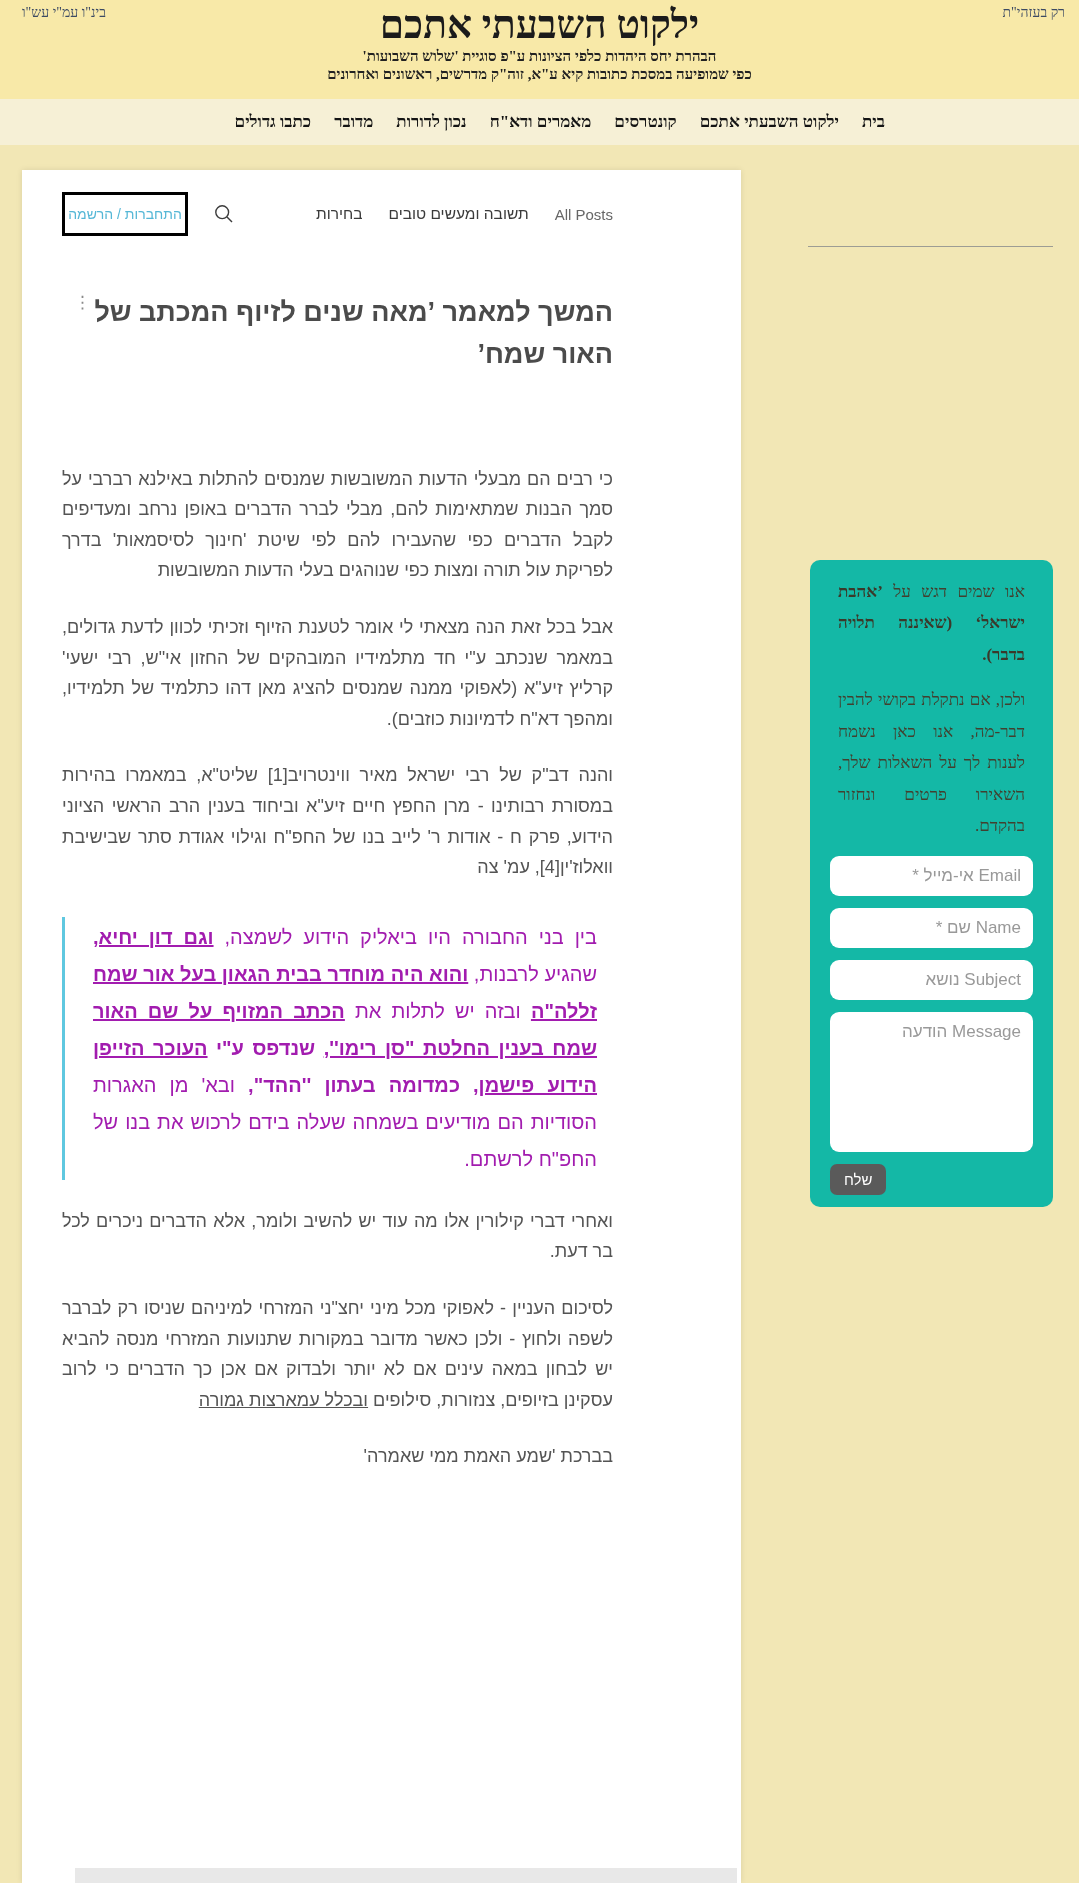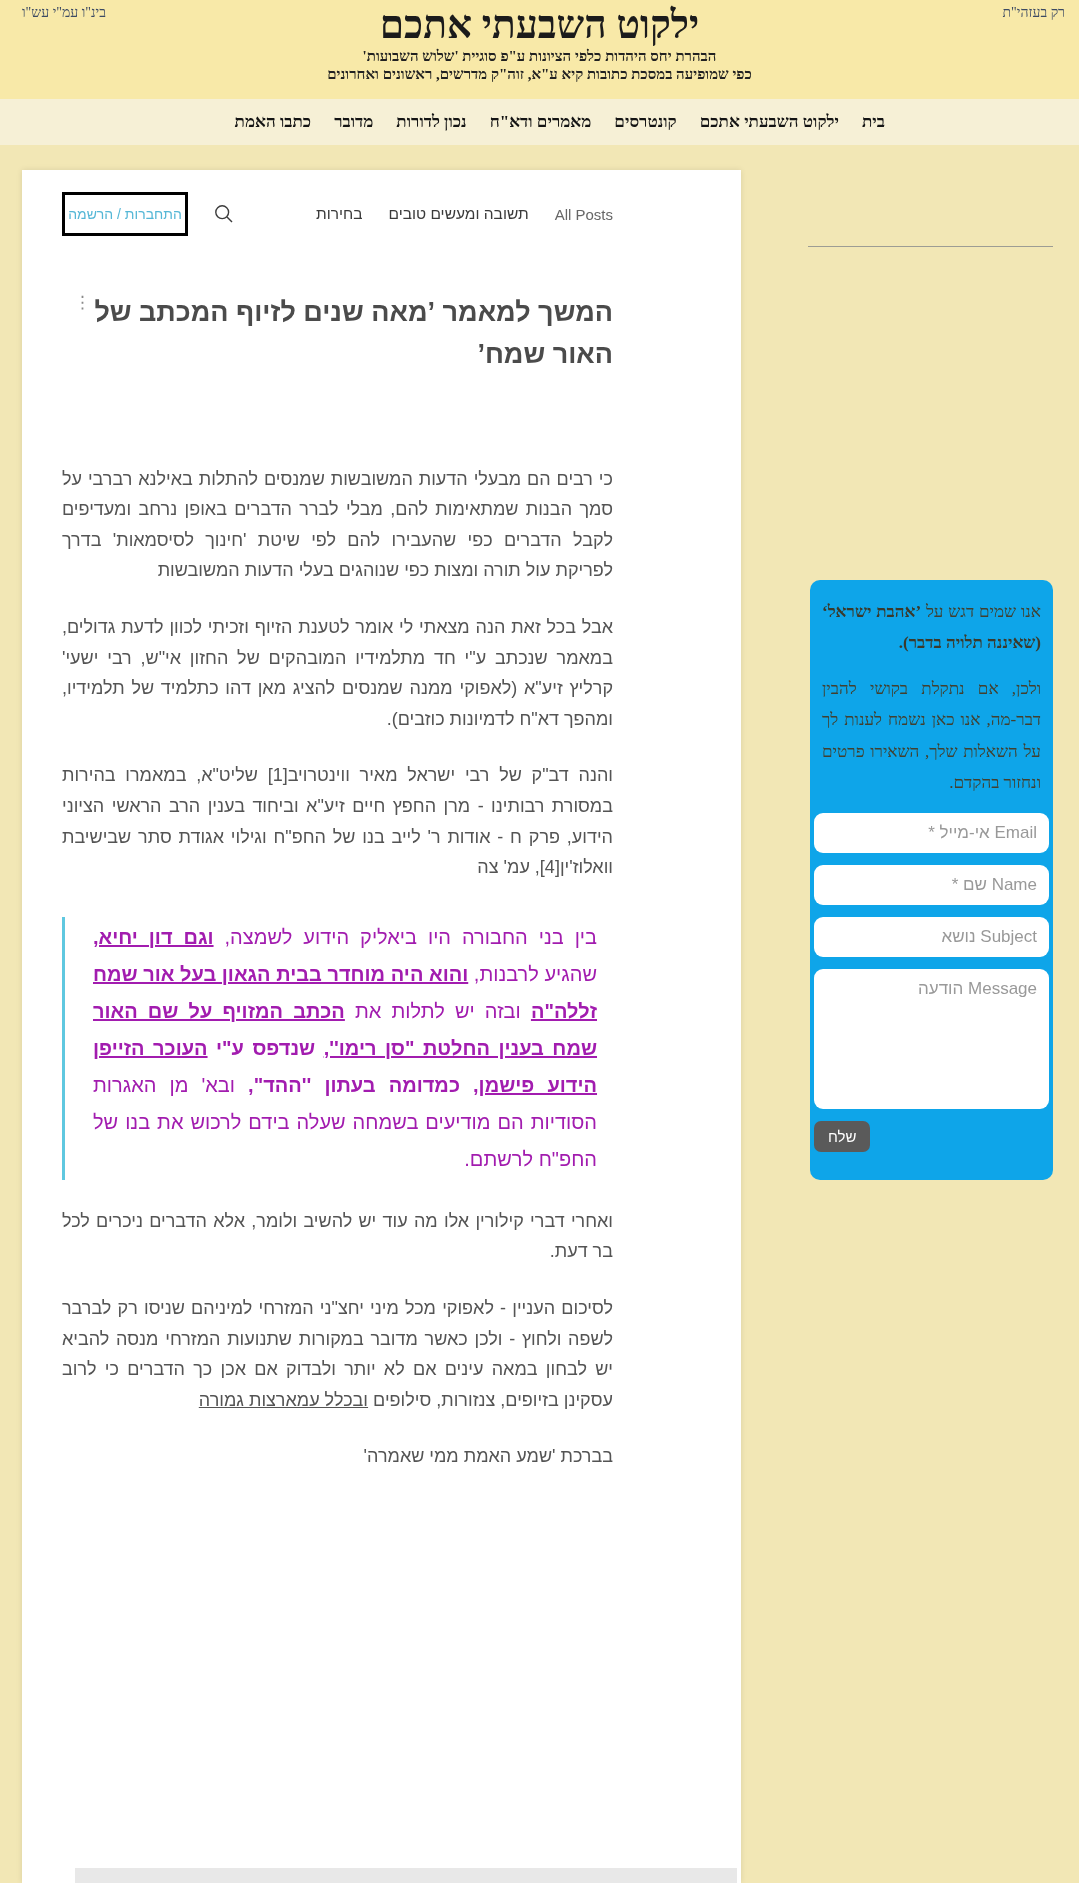--- a/index.html
+++ b/index.html
@@ -59,23 +59,22 @@
     text-align: justify; text-align-last: right;
   }
   .seg-link { color: #2a2ad4; text-decoration: underline; cursor: pointer; }
   .seg-bold { font-weight: bold; }
   .seg-underline { text-decoration: underline; }
   .image-strip { position: absolute; bottom: 0; left: 75px; width: 662px; height: 15px; background: #e8e8e8; }
   
   .side-divider { position: absolute; top: 101px; right: 26px; width: 245px; border-top: 1px solid #9d9d94; }
   .contact-box {
     position: absolute; top: 415px; right: 26px; width: 243px; min-height: 600px;
-    background: #0ea5e9; border-radius: 10px; padding: 16px 4px 12px;
+    background: #14b8a6; border-radius: 10px; padding: 16px 20px 12px;
     font-family: "Liberation Serif", serif;
-    margin-top: 20px;
   }
   .note { color: #42402f; font-size: 17px; line-height: 1.85; text-align: justify; text-align-last: right; margin: 0 8px 14px; }
   .note .seg-bold { font-weight: bold; color: #3b392a; }
   .contact-box input, .contact-box textarea {
     display: block; width: 100%; background: #fff; border: none; border-radius: 9px;
     margin-bottom: 12px; padding: 0 12px; height: 40px; font-size: 17px; color: #333;
     font-family: "Liberation Sans", sans-serif; direction: rtl; outline: none;
   }
   .contact-box textarea { height: 140px; padding: 10px 12px; resize: none; }
   .contact-box ::placeholder { color: #999; opacity: 1; }
@@ -96,21 +95,21 @@
   <div class="subtitle">כפי שמופיעה במסכת כתובות קיא ע"א, זוה"ק מדרשים, ראשונים ואחרונים</div>
 </div>
 
 <div class="navbar">
     <span class="nav-item">בית</span>
     <span class="nav-item">ילקוט השבעתי אתכם</span>
     <span class="nav-item">קונטרסים</span>
     <span class="nav-item">מאמרים ודא"ח</span>
     <span class="nav-item">נכון לדורות</span>
     <span class="nav-item">מדובר</span>
-    <span class="nav-item">כתבו האמת</span>
+    <span class="nav-item">כתבו גדולים</span>
   </div>
 
 <div class="content">
 
   <div class="card">
 
     <div class="toolbar">
       <span class="all-posts">All Posts</span>
       <span class="toolbar-tabs-host" style="display:flex;gap:26px;">
           <span class="toolbar-tab">תשובה ומעשים טובים</span>

